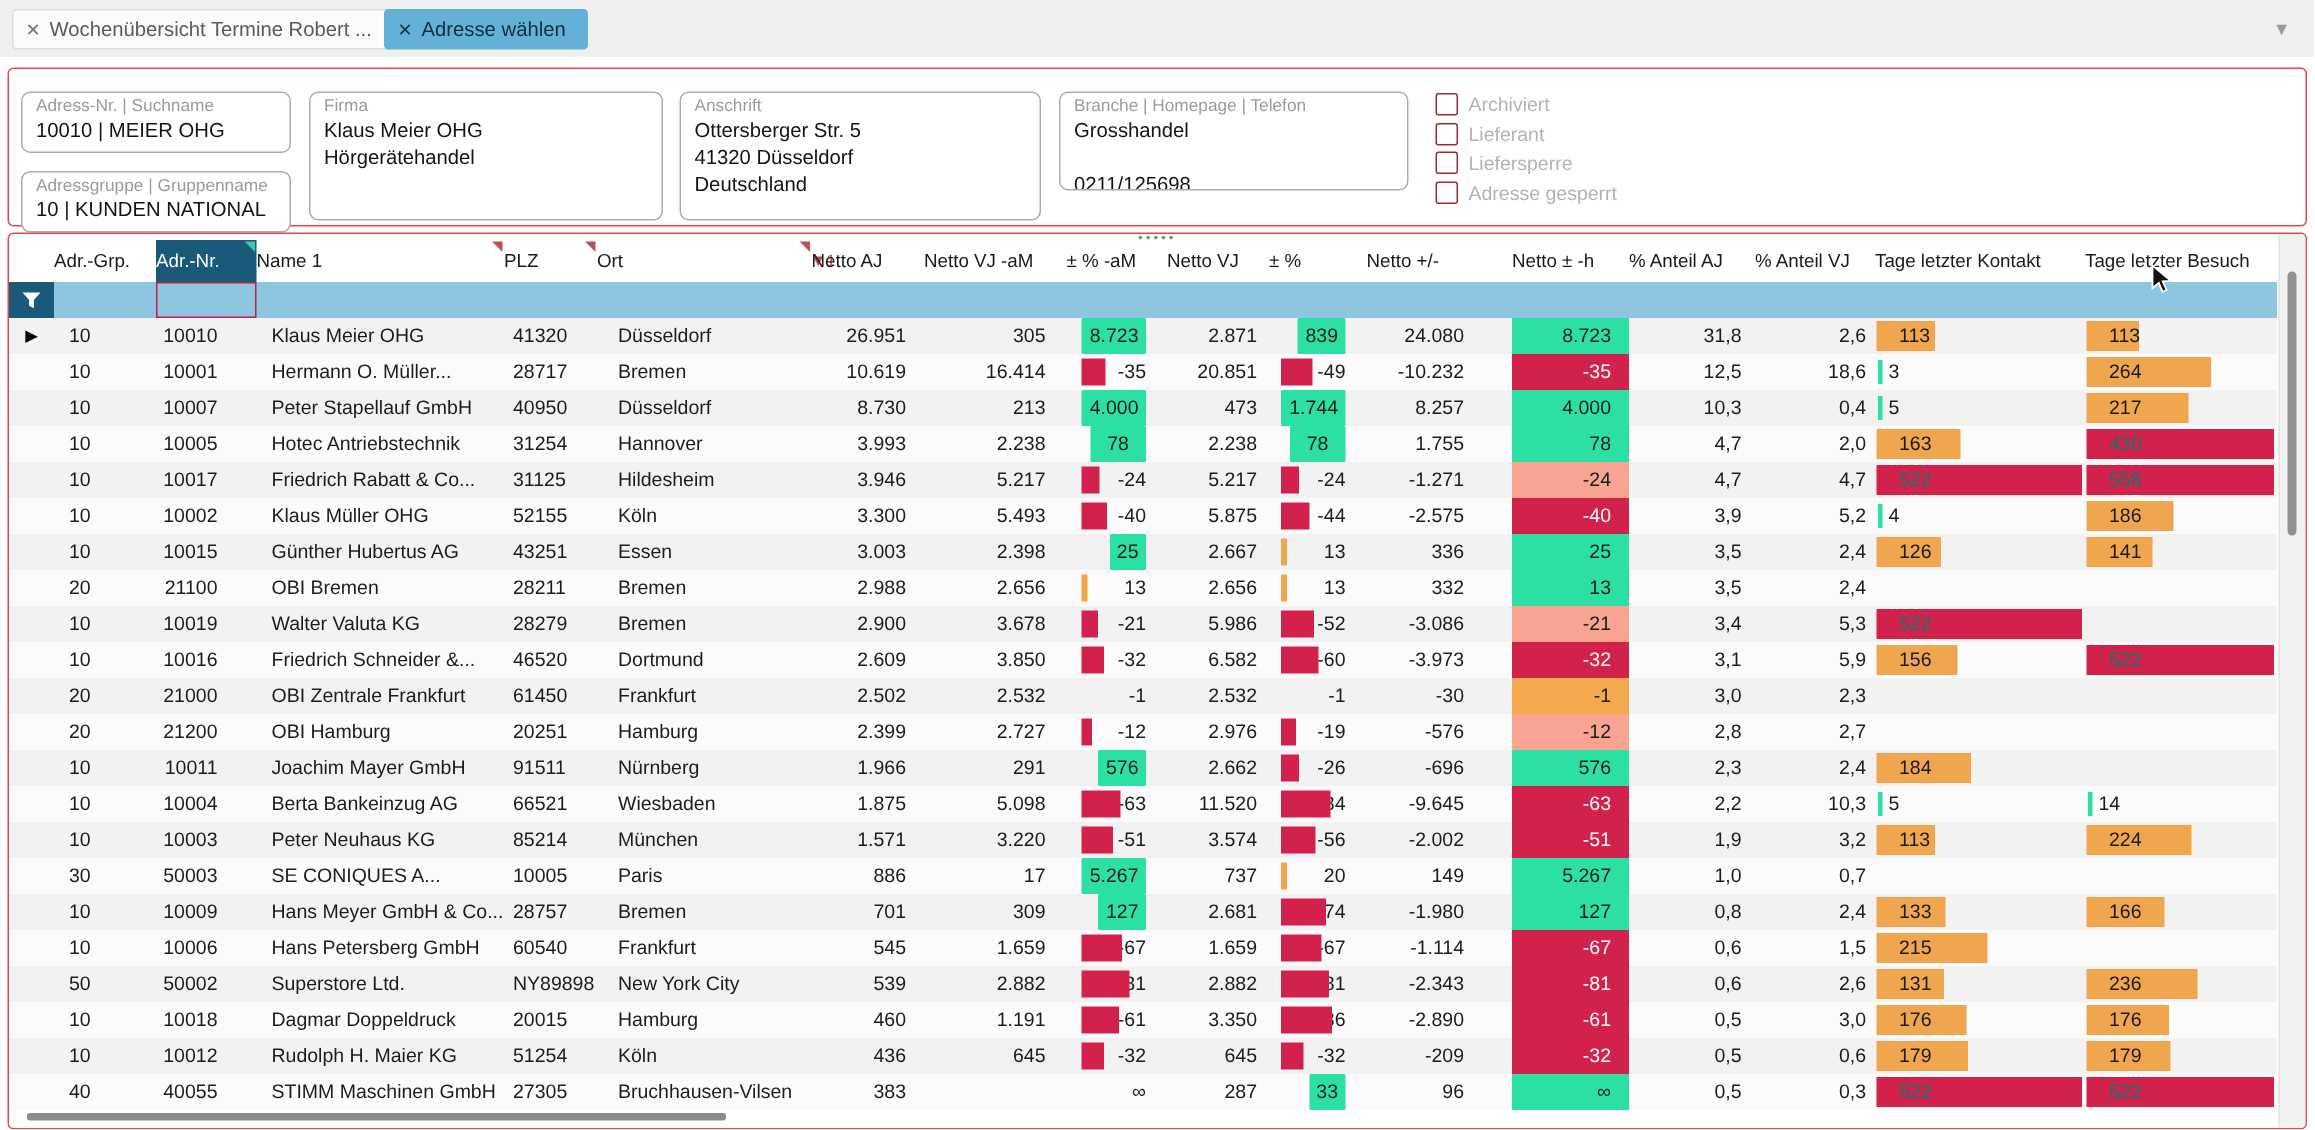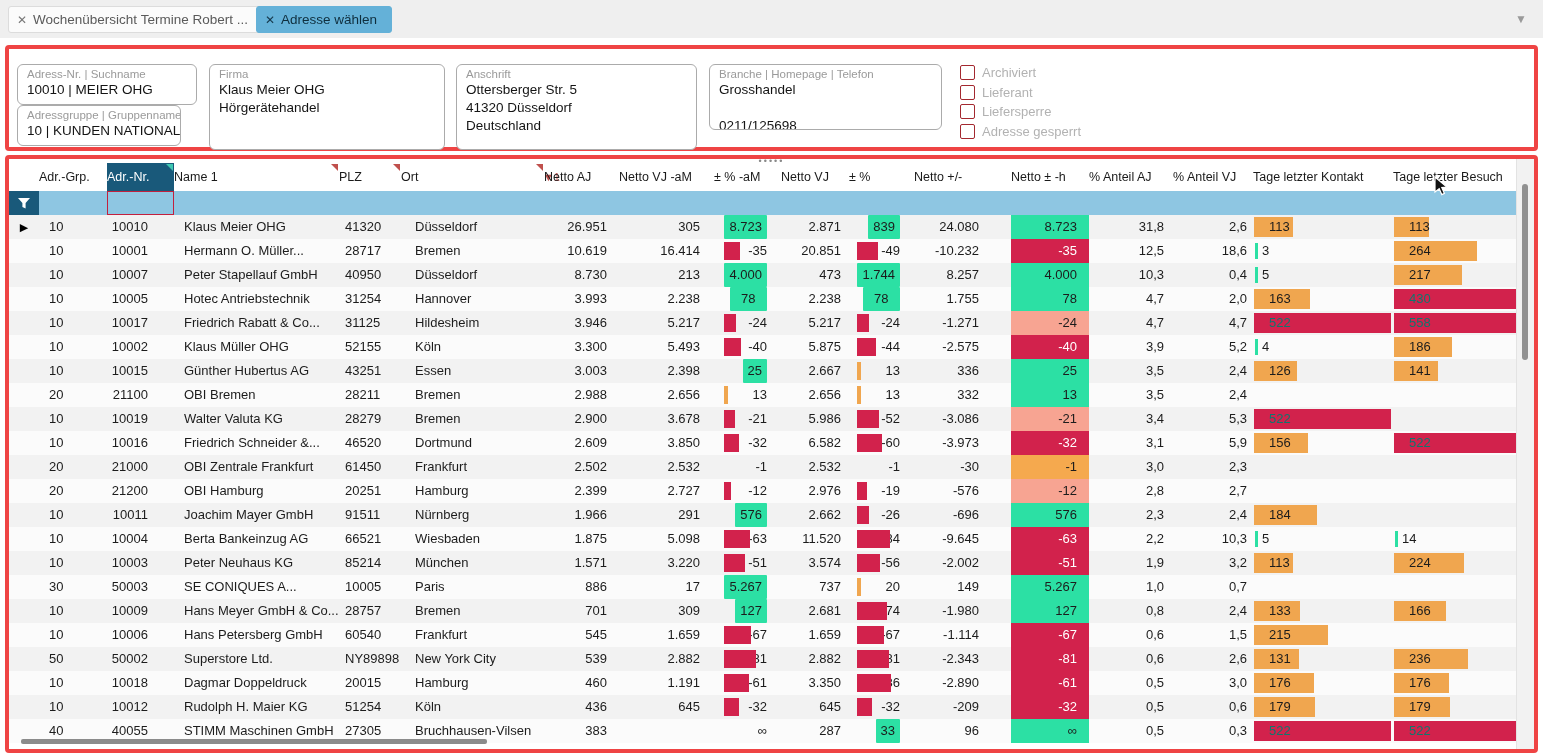--- a/index.html
+++ b/index.html
@@ -9,31 +9,31 @@
   #tabbar{position:absolute;left:0;top:0;width:100%;height:38px;background:#efefef;}
   .tab{position:absolute;top:6px;height:25px;line-height:25px;font-size:13.5px;color:#5a5a5a;
        background:#fbfbfb;border:1px solid #dcdcdc;border-radius:3px;padding:0 14px 0 8px;
        white-space:nowrap;cursor:default;}
   .tab .xicon{margin-right:6px;font-size:12px;color:#777;}
   .tab.active{background:#64b1d8;border-color:#64b1d8;color:#0f2e3d;}
   .tab.active .xicon{color:#15374a;}
   #tab-overflow{position:absolute;right:16px;top:12px;color:#9a9a9a;font-size:12px;}
 
   
-  .panel{position:absolute;background:#fff;border:4px solid #ef4444;border-radius:4px;box-sizing:border-box;}
+  .panel{position:absolute;background:#fff;border:1px solid #ef4444;border-radius:4px;box-sizing:border-box;}
   #formpanel{left:5px;top:45px;width:1533px;height:106px;}
   #tablepanel{left:5px;top:155px;width:1533px;height:598px;overflow:hidden;}
 
   
   .fieldbox{position:absolute;border:1px solid #ababab;border-radius:6px;box-sizing:border-box;
             padding:2px 9px;background:#fff;overflow:hidden;}
   .flabel{font-size:11.5px;color:#9a9a9a;line-height:14px;white-space:nowrap;}
   .fval{font-size:13.5px;color:#141414;line-height:18px;white-space:nowrap;}
   #fb1{left:8px;top:15px;width:180px;height:41px;}
-  #fb2{left:8px;top:56px;width:164px;height:41px;}
+  #fb2{left:8px;top:68px;width:180px;height:41px;}
   #fb3{left:200px;top:15px;width:236px;height:86px;}
   #fb4{left:447px;top:15px;width:241px;height:86px;}
   #fb5{left:700px;top:15px;width:233px;height:66px;}
   .fline{min-height:18px;}
   #cbcol{position:absolute;left:951px;top:14px;}
   .cbrow{height:19.5px;display:flex;align-items:center;}
   .cbbox{width:13px;height:13px;border:1px solid #a3282f;border-radius:2px;background:#fff;margin-right:7px;flex:none;}
   .cblabel{font-size:13px;color:#b2b2b2;white-space:nowrap;}
 
   

